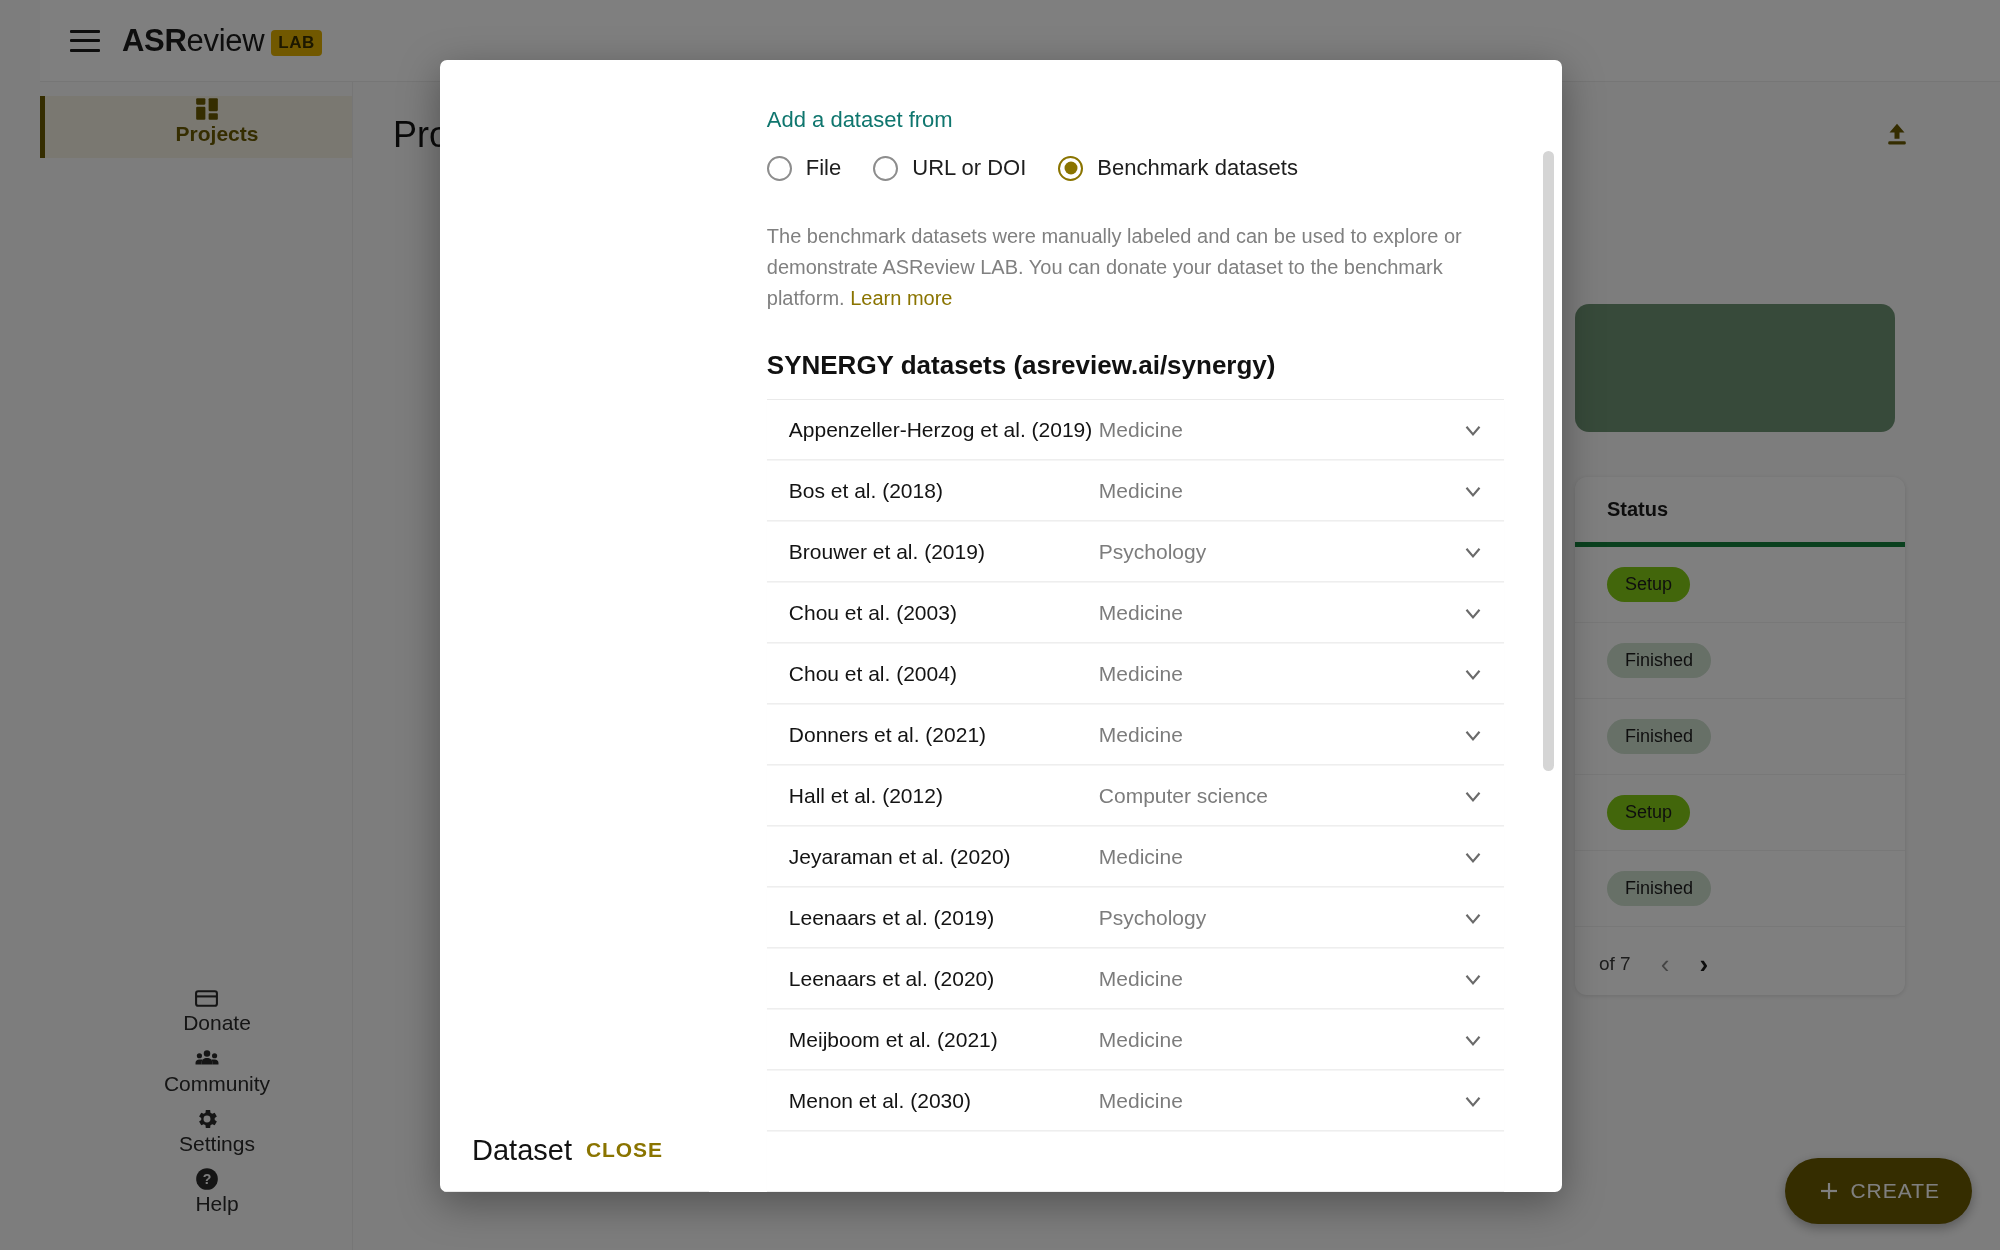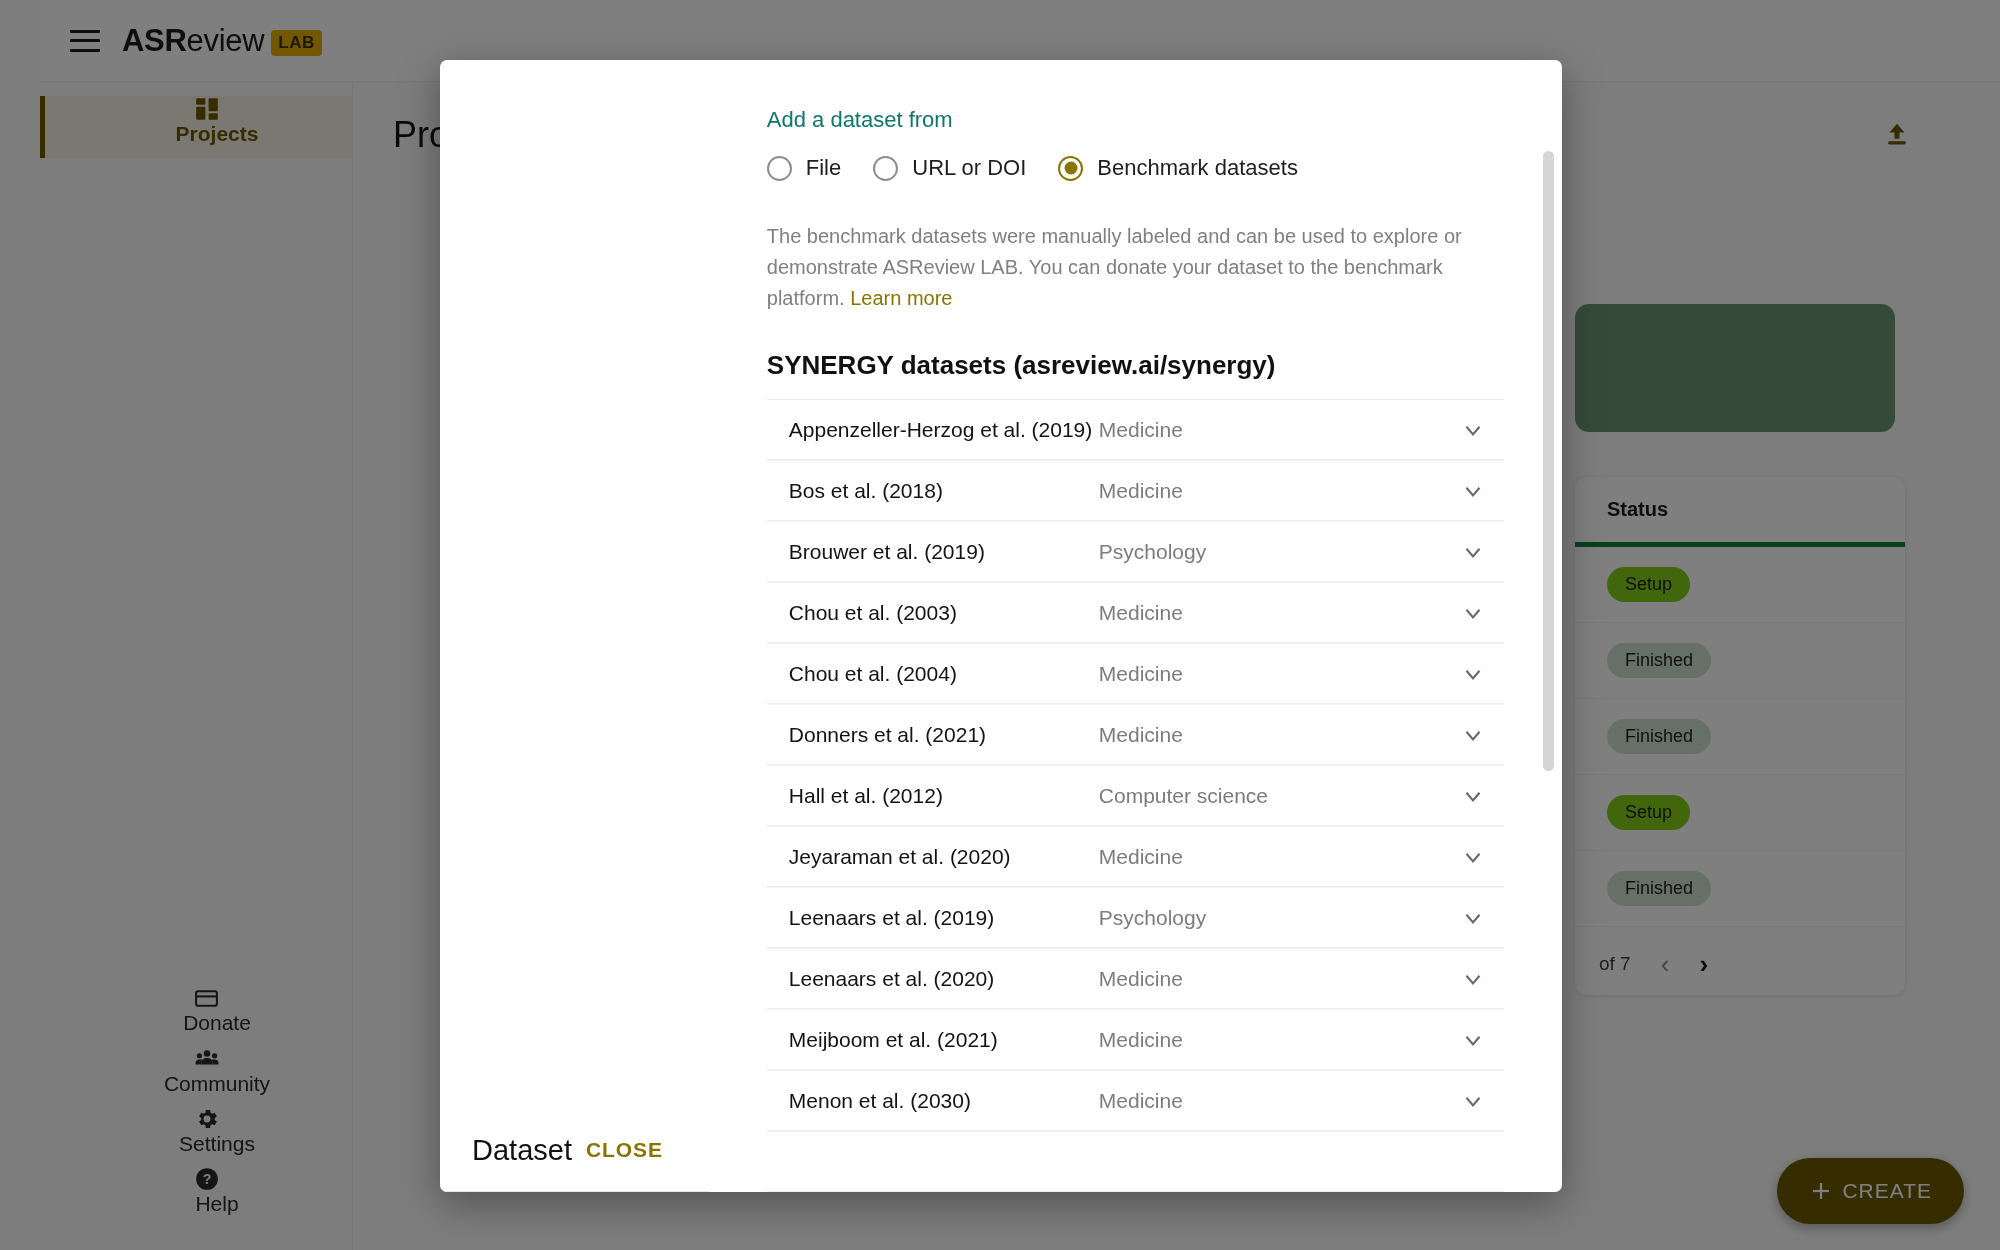--- a/index.html
+++ b/index.html
@@ -71,21 +71,21 @@
              font-size: 20px; font-weight: 700; color: #1b1b1b; border-bottom: 5px solid #15803d; }
   .pt-row { height: 76px; display: flex; align-items: center; padding-left: 32px; border-bottom: 1px solid #f0f0f0; }
   .badge { font-size: 18px; padding: 7px 18px; border-radius: 20px; color: #1d1d1d; }
   .badge.setup { background: #84cc16; }
   .badge.finished { background: #cfe0cf; }
   .pt-foot { height: 74px; display: flex; align-items: center; gap: 30px; padding-left: 24px; font-size: 19px; color: #3a3a3a; }
   .chev-sm { font-size: 26px; color: #8b8b8b; cursor: pointer; }
   .chev-sm.dark { color: #1b1b1b; font-weight: 700; }
 
   .fab {
-    position: absolute; right: 36px; bottom: 26px; height: 66px;
+    position: absolute; right: 28px; bottom: 26px; height: 66px;
     background: #6b5a00; color: #fff; border-radius: 34px;
     display: flex; align-items: center; gap: 9px; padding: 0 32px;
     font-size: 21px; letter-spacing: 1px; font-weight: 500; cursor: pointer;
     box-shadow: 0 4px 12px rgba(0,0,0,.3);
   }
 
   
   .scrim { position: absolute; inset: 0; background: rgba(0,0,0,0.5); }
 
   

